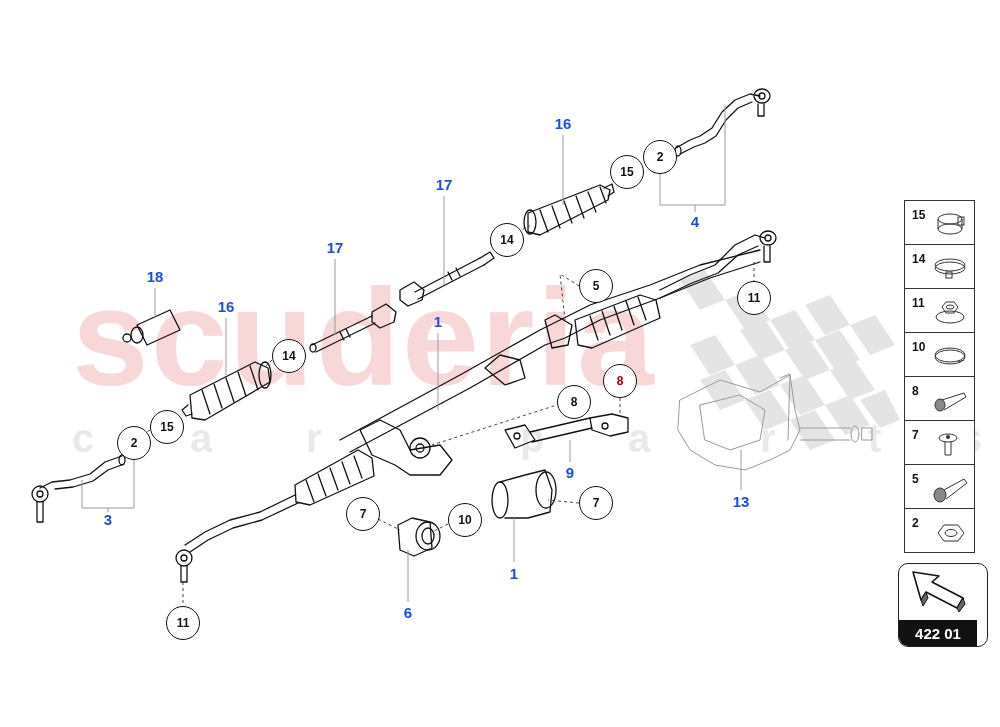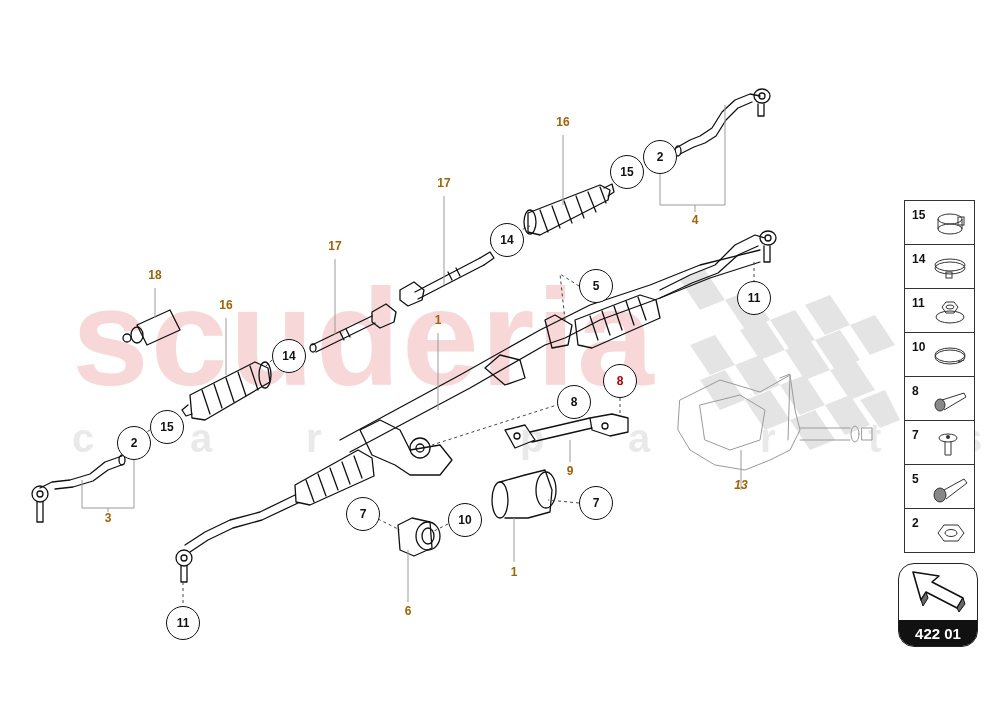--- a/index.html
+++ b/index.html
@@ -8,30 +8,30 @@
     #stage { position: absolute; left: 0; top: 0; width: 1000px; height: 727px; }
     .wm-main { position: absolute; left: 72px; top: 268px; font-size: 138px; font-weight: bold;
                color: #f8d7d8; letter-spacing: 2px; line-height: 1; z-index: 0; }
     .wm-sub { position: absolute; top: 418px; font-size: 40px; font-weight: bold; color: #e9e9e9;
               z-index: 0; line-height: 1; }
     svg.drawing { position: absolute; left: 0; top: 0; z-index: 1; }
     .callout { position: absolute; width: 34px; height: 34px; border: 1.6px solid #111; border-radius: 50%;
                background: #fff; box-sizing: border-box; display: flex; align-items: center; justify-content: center;
                font-weight: bold; font-size: 12px; color: #111; z-index: 3; cursor: pointer; }
     .callout.red { color: #b00000; }
-    .label { position: absolute; font-weight: bold; font-size: 12px; color: #a16207; z-index: 3;
+    .label { position: absolute; font-weight: bold; font-size: 15px; color: #1d4ed8; z-index: 3;
              transform: translateX(-50%); cursor: pointer; }
     .legend { position: absolute; left: 904px; top: 200px; width: 69px; border: 1.4px solid #333;
               background: #fff; z-index: 4; }
     .legend-row { height: 43px; border-bottom: 1.2px solid #333; position: relative; cursor: pointer; }
     .legend-row:last-child { border-bottom: none; }
     .legend-num { position: absolute; left: 7px; top: 7px; font-weight: bold; font-size: 12px; color: #111; }
     .legend-icon { position: absolute; right: 4px; top: 8px; width: 38px; height: 30px; }
     .nav-box { position: absolute; left: 898px; top: 563px; width: 78px; height: 82px; border: 1.5px solid #222;
-               border-radius: 16px; overflow: hidden; background: #fff; z-index: 4; cursor: pointer; }
+               border-radius: 10px; overflow: hidden; background: #fff; z-index: 4; cursor: pointer; padding-left: 10px; }
     .nav-arrow { position: absolute; left: 0; top: 0; width: 78px; height: 55px; }
     .nav-code { position: absolute; left: 0; bottom: 0; width: 78px; height: 26px; background: #111; color: #fff;
                 font-weight: bold; font-size: 15px; display: flex; align-items: center; justify-content: center; }
   </style>
 </head>
 <body>
 
 <div id="stage">
 
   <div class="wm-main">scuderia</div>
@@ -232,21 +232,21 @@
   <div id="labels">
       <div class="label" style="left: 563px; top: 115px;">16</div>
       <div class="label" style="left: 444px; top: 176px;">17</div>
       <div class="label" style="left: 695px; top: 213px;">4</div>
       <div class="label" style="left: 335px; top: 239px;">17</div>
       <div class="label" style="left: 155px; top: 268px;">18</div>
       <div class="label" style="left: 226px; top: 298px;">16</div>
       <div class="label" style="left: 438px; top: 313px;">1</div>
       <div class="label" style="left: 570px; top: 464px;">9</div>
       <div class="label" style="left: 108px; top: 511px;">3</div>
-      <div class="label" style="left: 741px; top: 478px; font-style: italic;">13</div>
+      <div class="label" style="left: 741px; top: 493px;">13</div>
       <div class="label" style="left: 514px; top: 565px;">1</div>
       <div class="label" style="left: 408px; top: 604px;">6</div>
     </div>
 
   <div class="legend" id="legend">
       <div class="legend-row">
         <span class="legend-num">15</span>
         <svg class="legend-icon" viewBox="0 0 38 30">
           <ellipse cx="18" cy="10" rx="12" ry="5" fill="none" stroke="#333"></ellipse>
           <path d="M6,10 L6,20 M30,10 L30,20" stroke="#333"></path>

